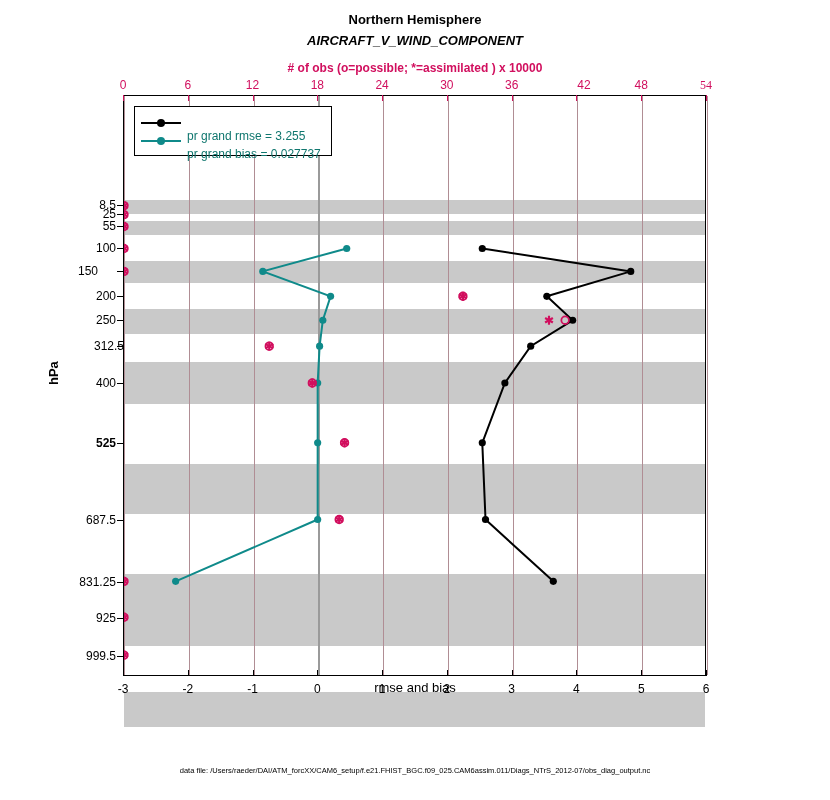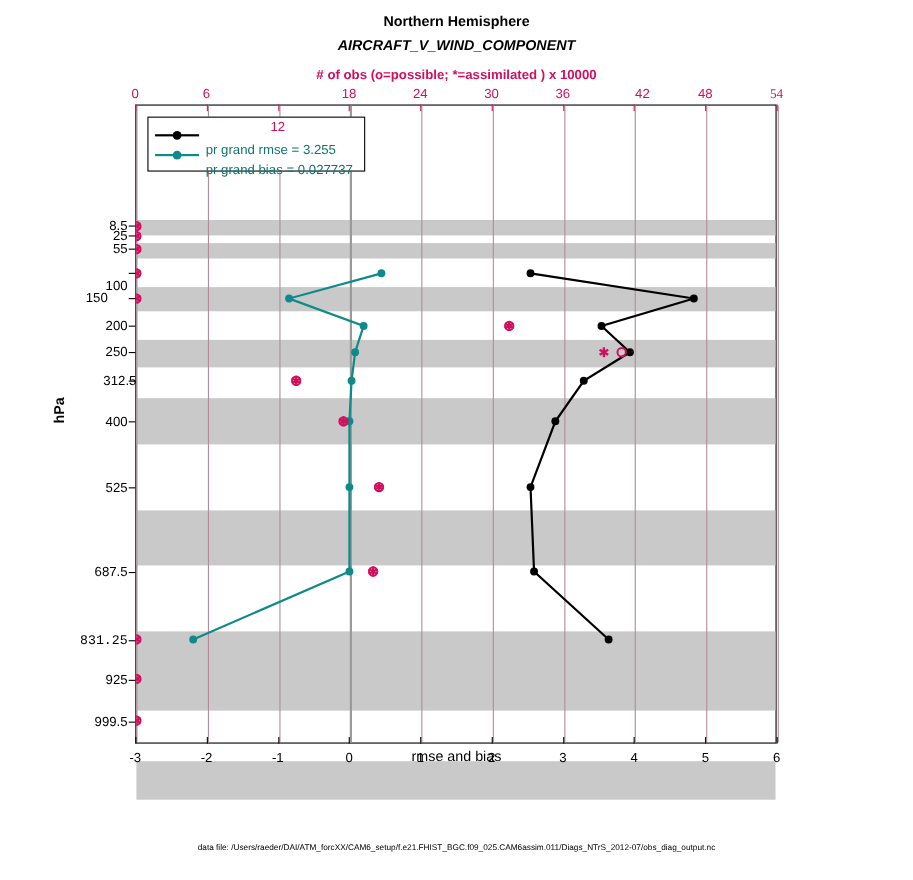--- a/index.html
+++ b/index.html
@@ -273,21 +273,21 @@
       <div class="xlab-bottom" style="left: 576.444px;">4</div>
       <div style="position: absolute; left: 576.444px; top: 670px; width: 1px; height: 6px; background: rgb(0, 0, 0);"></div>
       <div class="xlab-bottom" style="left: 641.222px;">5</div>
       <div style="position: absolute; left: 641.222px; top: 670px; width: 1px; height: 6px; background: rgb(0, 0, 0);"></div>
       <div class="xlab-bottom" style="left: 706px;">6</div>
       <div style="position: absolute; left: 706px; top: 670px; width: 1px; height: 6px; background: rgb(0, 0, 0);"></div>
       <div class="xlab-top" style="left: 123px;">0</div>
       <div style="position: absolute; left: 123px; top: 95px; width: 1px; height: 6px; background: rgb(209, 15, 94);"></div>
       <div class="xlab-top" style="left: 187.778px;">6</div>
       <div style="position: absolute; left: 187.778px; top: 95px; width: 1px; height: 6px; background: rgb(209, 15, 94);"></div>
-      <div class="xlab-top" style="left: 252.556px; margin-top: 30px;">12</div>
+      <div class="xlab-top" style="left: 252.556px;">12</div>
       <div style="position: absolute; left: 252.556px; top: 95px; width: 1px; height: 6px; background: rgb(209, 15, 94);"></div>
       <div class="xlab-top" style="left: 317.333px;">18</div>
       <div style="position: absolute; left: 317.333px; top: 95px; width: 1px; height: 6px; background: rgb(209, 15, 94);"></div>
       <div class="xlab-top" style="left: 382.111px;">24</div>
       <div style="position: absolute; left: 382.111px; top: 95px; width: 1px; height: 6px; background: rgb(209, 15, 94);"></div>
       <div class="xlab-top" style="left: 446.889px;">30</div>
       <div style="position: absolute; left: 446.889px; top: 95px; width: 1px; height: 6px; background: rgb(209, 15, 94);"></div>
       <div class="xlab-top" style="left: 511.667px;">36</div>
       <div style="position: absolute; left: 511.667px; top: 95px; width: 1px; height: 6px; background: rgb(209, 15, 94);"></div>
       <div class="xlab-top" style="left: 584px;">42</div>
@@ -295,37 +295,37 @@
       <div class="xlab-top" style="left: 641.222px;">48</div>
       <div style="position: absolute; left: 641.222px; top: 95px; width: 1px; height: 6px; background: rgb(209, 15, 94);"></div>
       <div class="xlab-top" style="left: 706px; font-family: Liberation Serif, serif;">54</div>
       <div style="position: absolute; left: 706px; top: 95px; width: 1px; height: 6px; background: rgb(209, 15, 94);"></div>
       <div class="ylab" style="left: 60px; width: 56px; top: 205px;">8.5</div>
       <div style="position: absolute; left: 117px; top: 205px; width: 6px; height: 1px; background: rgb(0, 0, 0);"></div>
       <div class="ylab" style="left: 60px; width: 56px; top: 214px;">25</div>
       <div style="position: absolute; left: 117px; top: 214px; width: 6px; height: 1px; background: rgb(0, 0, 0);"></div>
       <div class="ylab" style="left: 60px; width: 56px; top: 226px;">55</div>
       <div style="position: absolute; left: 117px; top: 226px; width: 6px; height: 1px; background: rgb(0, 0, 0);"></div>
-      <div class="ylab" style="left: 60px; width: 56px; top: 260px;">100</div>
+      <div class="ylab" style="left: 60px; width: 56px; top: 248px;">100</div>
       <div style="position: absolute; left: 117px; top: 248px; width: 6px; height: 1px; background: rgb(0, 0, 0);"></div>
       <div class="ylab" style="left: 60px; width: 56px; top: 271px; text-align: center;">150</div>
       <div style="position: absolute; left: 117px; top: 271px; width: 6px; height: 1px; background: rgb(0, 0, 0);"></div>
       <div class="ylab" style="left: 60px; width: 56px; top: 296px;">200</div>
       <div style="position: absolute; left: 117px; top: 296px; width: 6px; height: 1px; background: rgb(0, 0, 0);"></div>
       <div class="ylab" style="left: 60px; width: 56px; top: 320px;">250</div>
       <div style="position: absolute; left: 117px; top: 320px; width: 6px; height: 1px; background: rgb(0, 0, 0);"></div>
       <div class="ylab" style="left: 68px; width: 56px; top: 346px;">312.5</div>
       <div style="position: absolute; left: 117px; top: 346px; width: 6px; height: 1px; background: rgb(0, 0, 0);"></div>
       <div class="ylab" style="left: 60px; width: 56px; top: 383px;">400</div>
       <div style="position: absolute; left: 117px; top: 383px; width: 6px; height: 1px; background: rgb(0, 0, 0);"></div>
-      <div class="ylab" style="left: 60px; width: 56px; top: 443px;">525</div>
+      <div class="ylab" style="left: 60px; width: 56px; top: 443px; font-weight: bold;">525</div>
       <div style="position: absolute; left: 117px; top: 443px; width: 6px; height: 1px; background: rgb(0, 0, 0);"></div>
       <div class="ylab" style="left: 60px; width: 56px; top: 520px;">687.5</div>
       <div style="position: absolute; left: 117px; top: 520px; width: 6px; height: 1px; background: rgb(0, 0, 0);"></div>
-      <div class="ylab" style="left: 60px; width: 56px; top: 582px; font-family: Liberation Mono, monospace;">831.25</div>
+      <div class="ylab" style="left: 60px; width: 56px; top: 582px;">831.25</div>
       <div style="position: absolute; left: 117px; top: 582px; width: 6px; height: 1px; background: rgb(0, 0, 0);"></div>
       <div class="ylab" style="left: 60px; width: 56px; top: 618px;">925</div>
       <div style="position: absolute; left: 117px; top: 618px; width: 6px; height: 1px; background: rgb(0, 0, 0);"></div>
       <div class="ylab" style="left: 60px; width: 56px; top: 656px;">999.5</div>
       <div style="position: absolute; left: 117px; top: 656px; width: 6px; height: 1px; background: rgb(0, 0, 0);"></div>
     </div>
 
 </div>
 
 </body></html>

